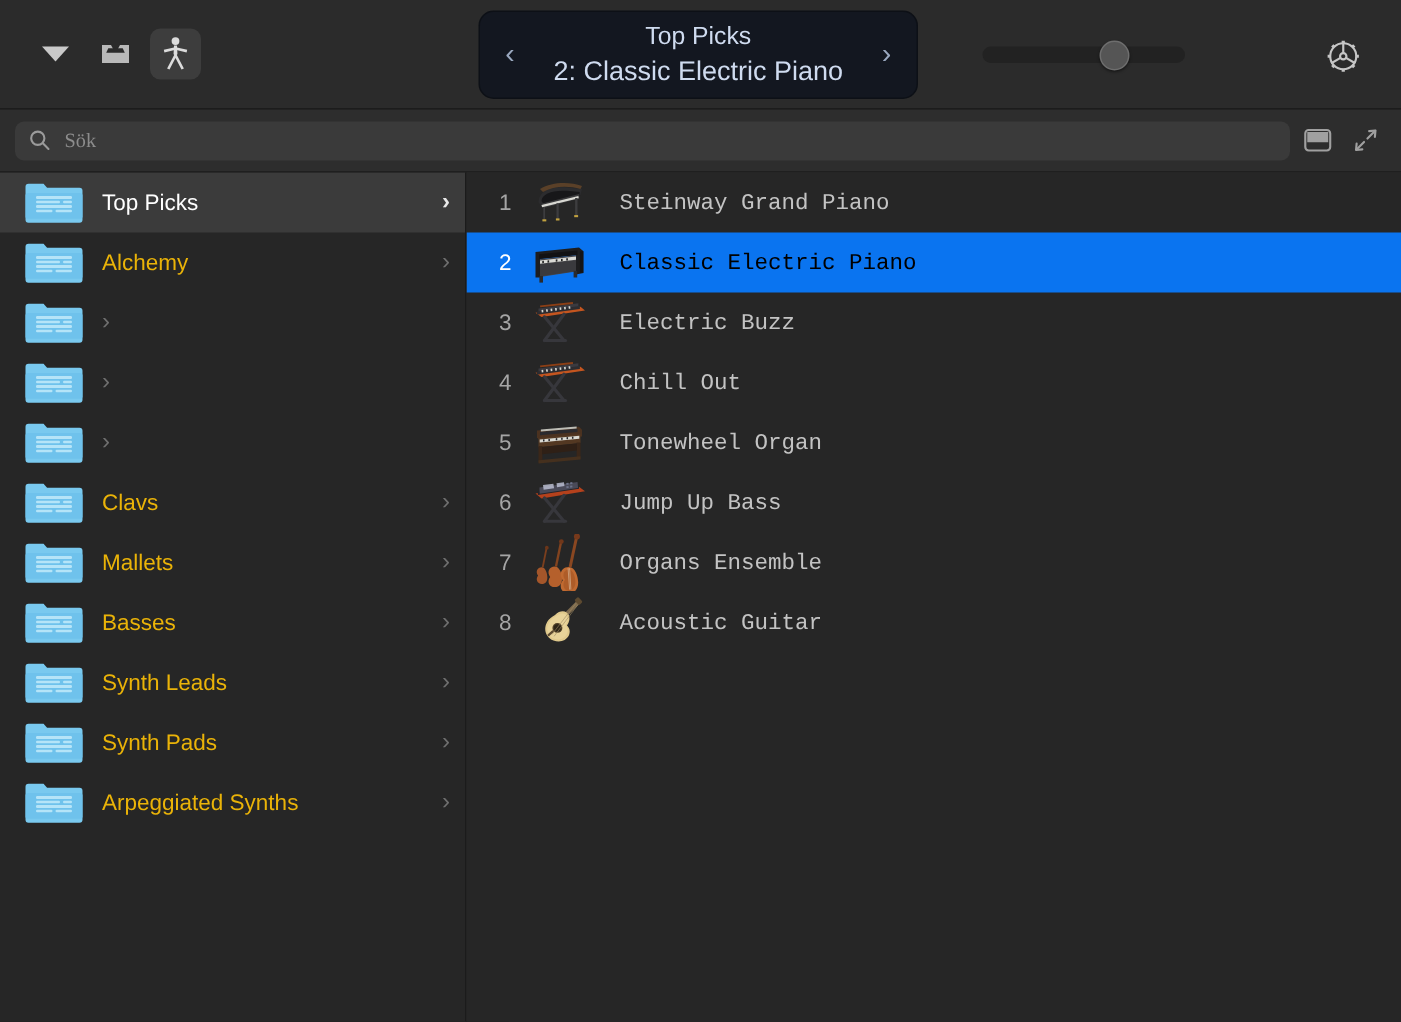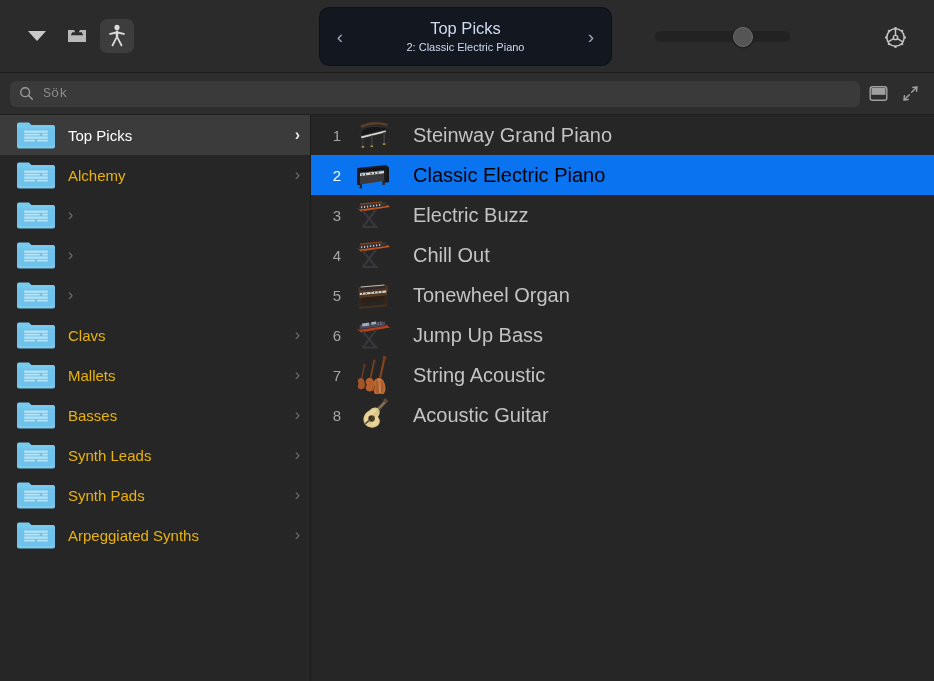--- a/index.html
+++ b/index.html
@@ -44,21 +44,21 @@
     background:#131720;
     border-radius:9px;
     display:flex; align-items:center;
     justify-content:space-between;
     padding:0 12px;
     box-shadow:0 0 0 1px #0d1016;
   }
   .title-chev { color:#9aa8bf; font-size:19px; line-height:1; width:16px; text-align:center; cursor:default; }
   .title-text { flex:1; text-align:center; line-height:1.32; }
   .title-line1 { color:#cfdbef; font-size:16.5px; }
-  .title-line2 { color:#cfdbef; font-size:11px; }
+  .title-line2 { color:#cfdbef; font-size:18px; }
 
   
   .slider-wrap {
     position:absolute; left:655px; top:27px;
     width:135px; height:19px;
     display:flex; align-items:center;
   }
   .slider-track {
     width:100%; height:11px;
     background:#222222;
@@ -93,21 +93,21 @@
     height:26px;
     background:#3a3a3a;
     border-radius:6px;
     display:flex; align-items:center;
     padding:0 9px;
     gap:9px;
   }
   .search-field .mag { flex:0 0 auto; display:flex; align-items:center; }
   .search-input {
     flex:1; background:transparent; border:none; outline:none;
-    color:#f9a8d4; font-size:13.5px; font-family:Liberation Mono, monospace;
+    color:#f9a8d4; font-size:13.5px; font-family:Liberation Serif, serif;
   }
   .search-input::placeholder { color:#8c8c8c; }
   .sb-icon { width:28px;height:28px; display:flex;align-items:center;justify-content:center; margin-left:4px; }
 
   
   .body { flex:1; display:flex; min-height:0; background:#262626; }
 
   
   .sidebar {
     width:311px; flex:0 0 311px;
@@ -145,21 +145,21 @@
     text-align:right; padding-right:8px;
     color:#a5a5a5; font-size:15px;
   }
   .list-row.selected .row-num { color:#ffffff; }
   .row-thumb {
     width:48px; flex:0 0 48px;
     height:40px;
     display:flex;align-items:center;justify-content:center;
     overflow:visible;
   }
-  .row-label { color:#c3c3c3; font-size:20px; padding-left:16px; }
+  .row-label { color:#c3c3c3; font-size:15px; padding-left:16px;font-family:Liberation Mono, monospace; }
   .list-row.selected .row-label { color:#000000; }
 </style>
 </head>
 <body>
 
 <div id="app">
 
   <div class="toolbar">
 
     <div class="tb-left">
@@ -609,21 +609,21 @@
             <line x1="12" y1="25" x2="17" y2="2" stroke="#8a4721" stroke-width="2.4"></line>
             <circle cx="17.4" cy="0.8" r="2.4" fill="#77391b"></circle>
             <g stroke="#e8d9c0" stroke-width="0.5" opacity="0.8">
               <line x1="10.4" y1="26" x2="11.6" y2="43"></line>
               <line x1="11.6" y1="26" x2="12.6" y2="43"></line>
             </g>
           </g>
         </g>
             </svg>
           </span>
-          <span class="row-label">String Acoustic</span>
+          <span class="row-label">Organs Ensemble</span>
         </div>
         <div class="list-row">
           <span class="row-num">8</span>
           <span class="row-thumb">
             <svg width="46" height="38" viewBox="0 0 46 38">
         <g>
           <line x1="36" y1="5" x2="23" y2="18" stroke="#7d6a4e" stroke-width="2.6" stroke-linecap="round"></line>
           <rect x="33.4" y="3" width="4.6" height="3.4" rx="1" transform="rotate(45 35.7 4.7)" fill="#5d4a30"></rect>
           <path d="M20 14 C26 8 33 14 28 21 C33 26 27 34 19 31 C12 28.4 11 18.6 20 14 Z" fill="#e0c98c"></path>
           <path d="M20.4 15 C25.6 10 31.4 15 27 20.8 C31.2 25.2 26 32.2 19.4 29.8 C13.6 27.6 12.8 18.8 20.4 15 Z" fill="#e8d399"></path>

